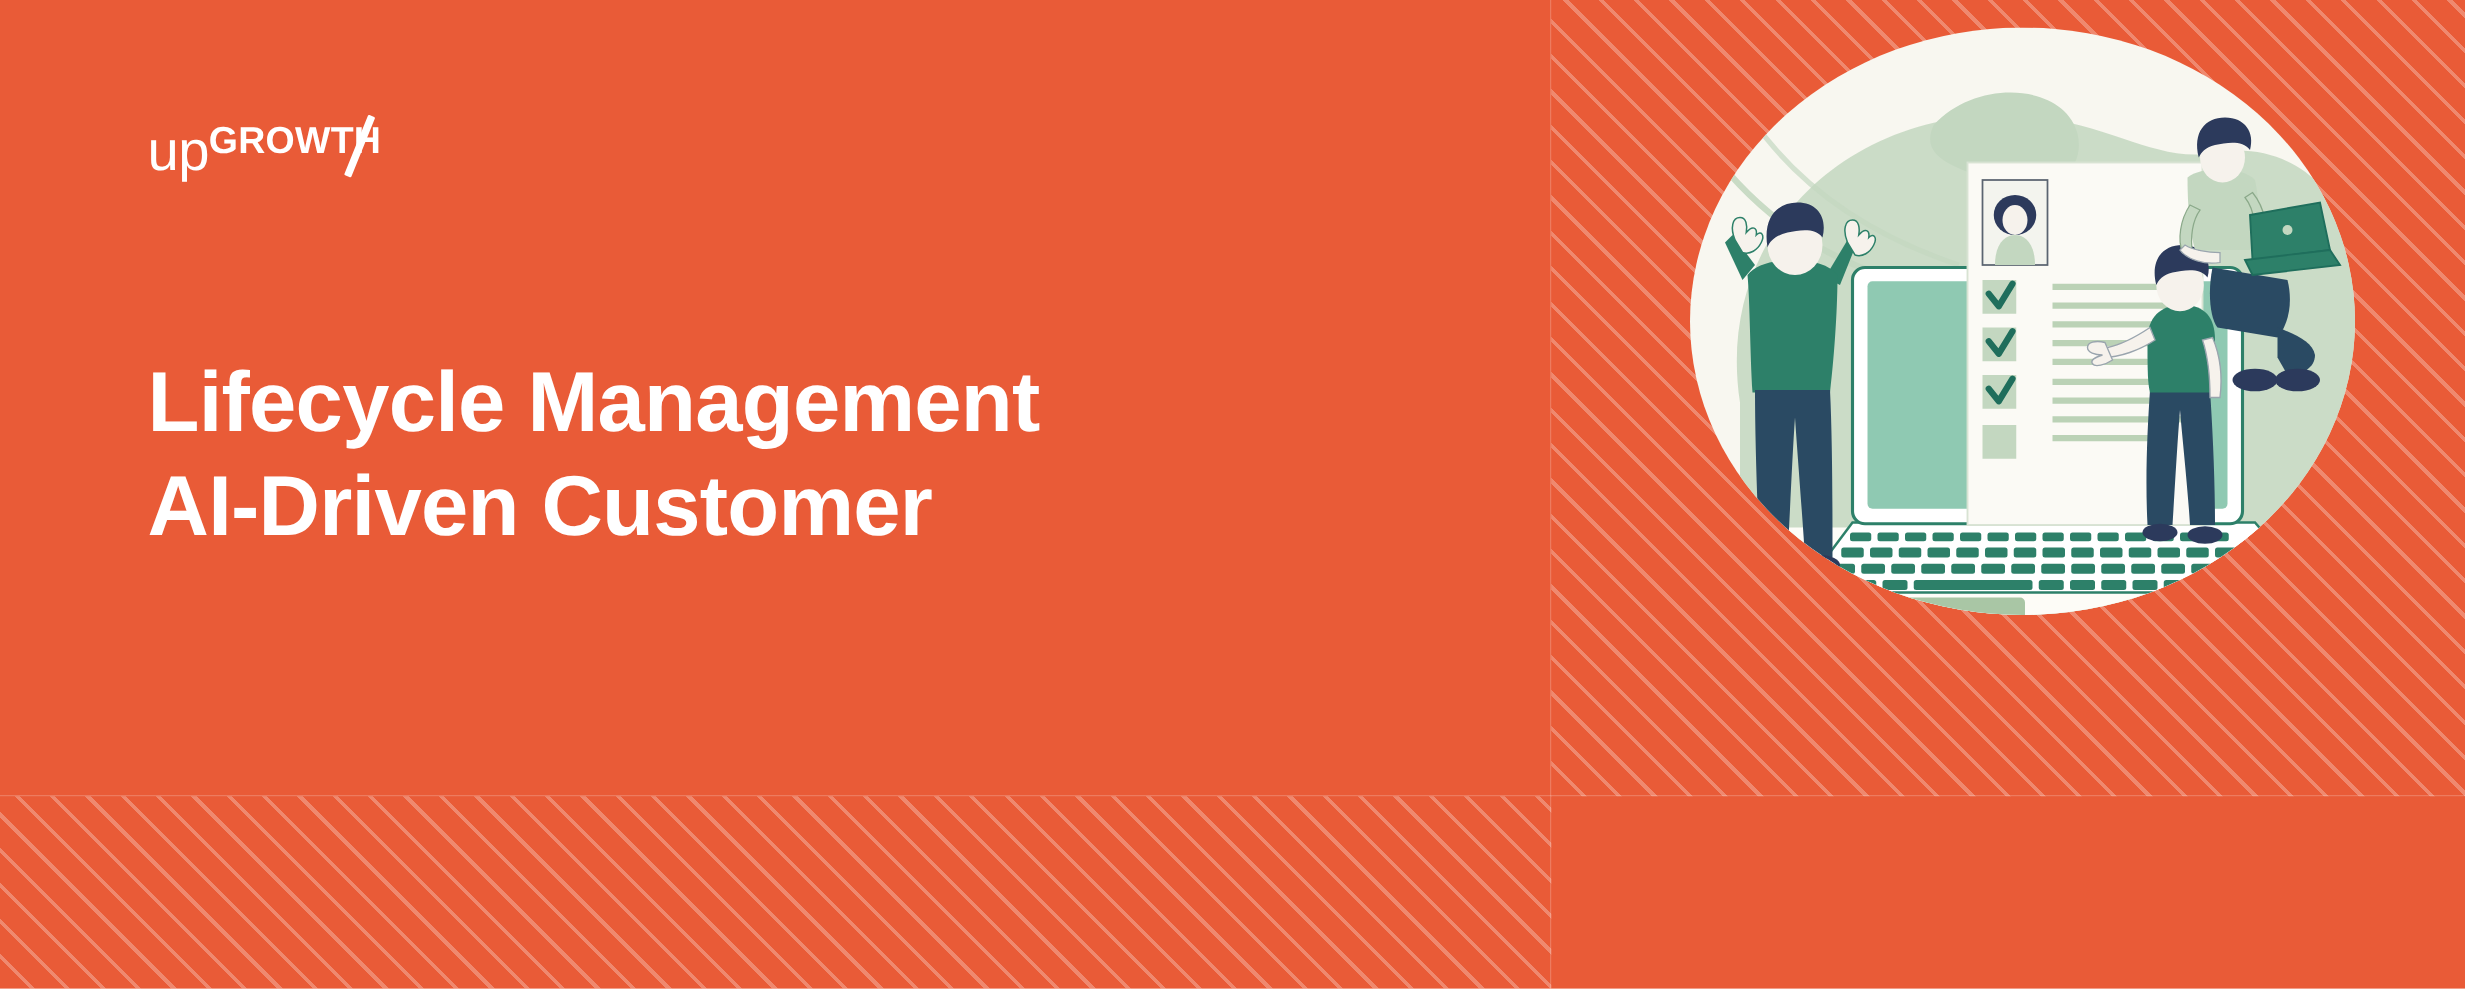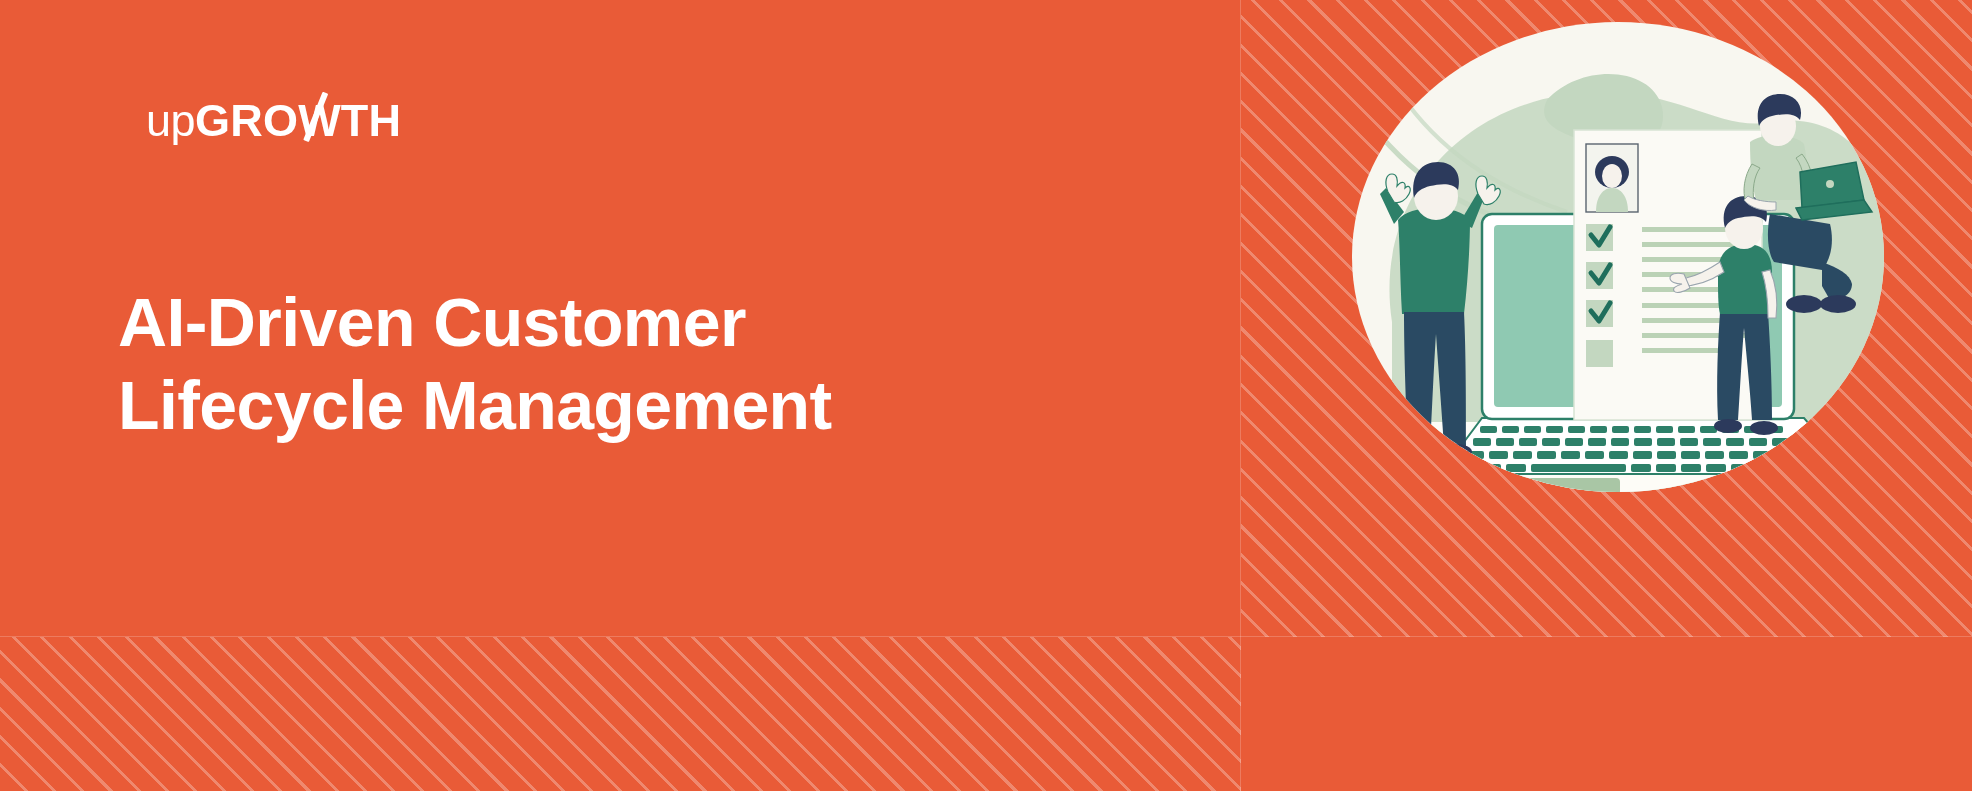--- a/index.html
+++ b/index.html
@@ -48,30 +48,29 @@
   }
 
   
   #logo {
     position: absolute;
     left: 118px;
     top: 98px;
     display: flex;
     line-height: 1;
     user-select: none;
-    margin-left: 28px;
   }
   #logo .lg-up {
     font-size: 45px;
     font-weight: 400;
     color: #ffffff;
     letter-spacing: -0.5px;
   }
   #logo .lg-growth {
-    font-size: 45px;
+    font-size: 30px;
     font-weight: 800;
     color: #ffffff;
     letter-spacing: 0.2px;
     position: relative;
   }
   #logo .lg-arrow {
     position: absolute;
     left: 108px;
     bottom: 2px;
     width: 6px;
@@ -120,22 +119,22 @@
 
   <div id="logo">
     <span class="lg-up">up</span>
     <span class="lg-growth">
       <span>GROWTH</span>
       <span class="lg-arrow"></span>
     </span>
   </div>
 
   <h1 id="headline">
+    <span class="hl-line">Lifecycle Management</span>
     <span class="hl-line">AI-Driven Customer</span>
-    <span class="hl-line">Lifecycle Management</span>
   </h1>
 
   <div id="illustration">
     <svg viewBox="0 0 532 470" xmlns="http://www.w3.org/2000/svg">
       <defs>
         <clipPath id="circleClip">
           <ellipse cx="266" cy="235" rx="266" ry="235"></ellipse>
         </clipPath>
       </defs>
 

